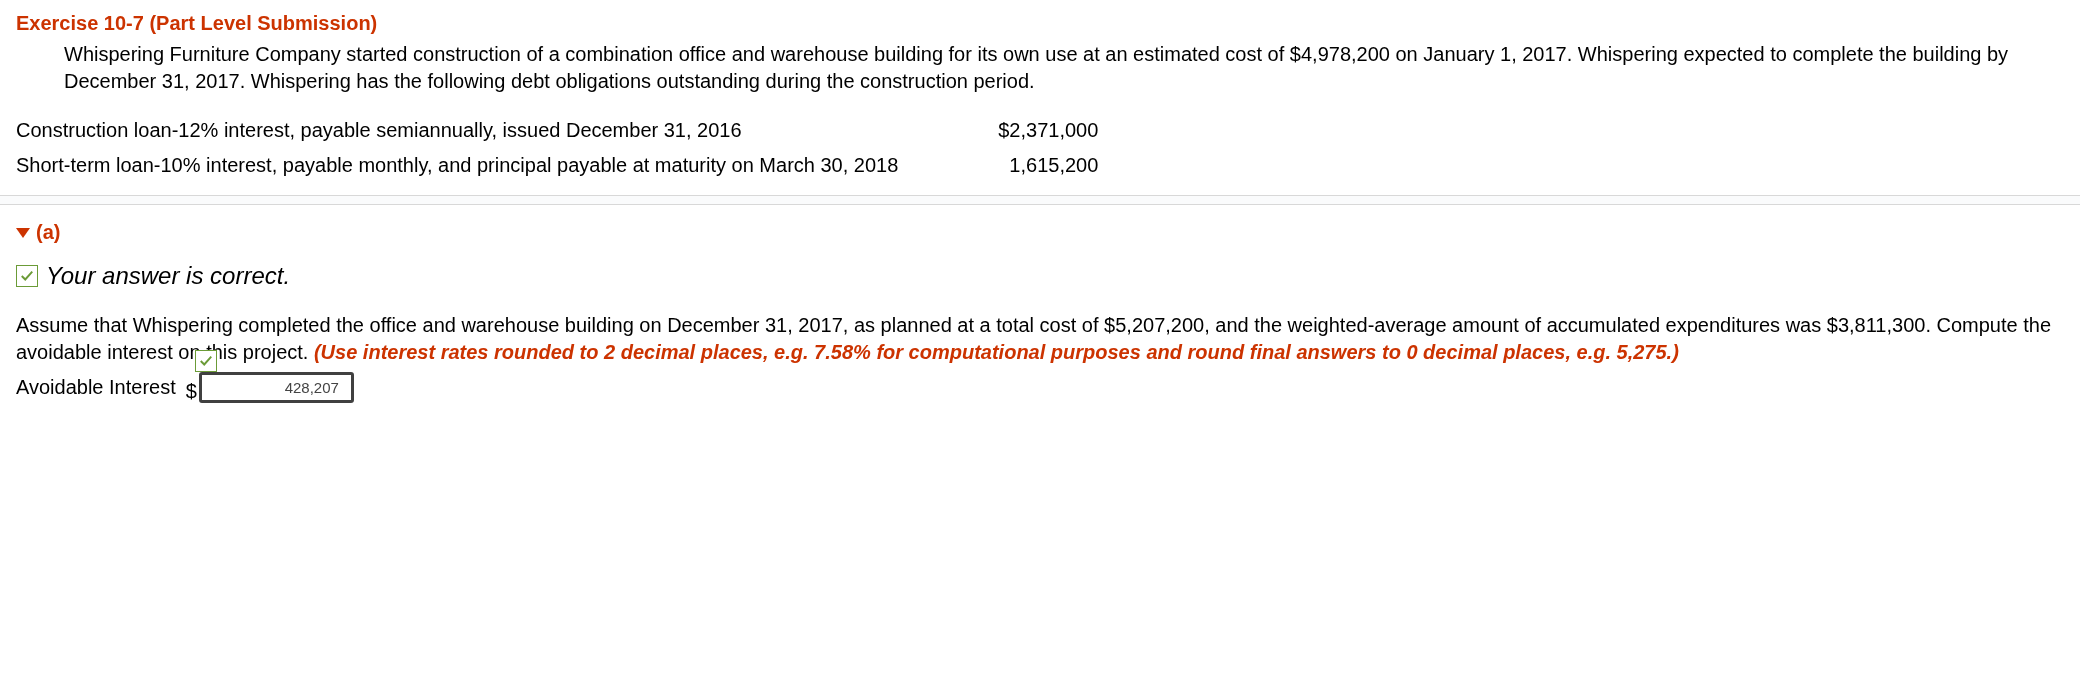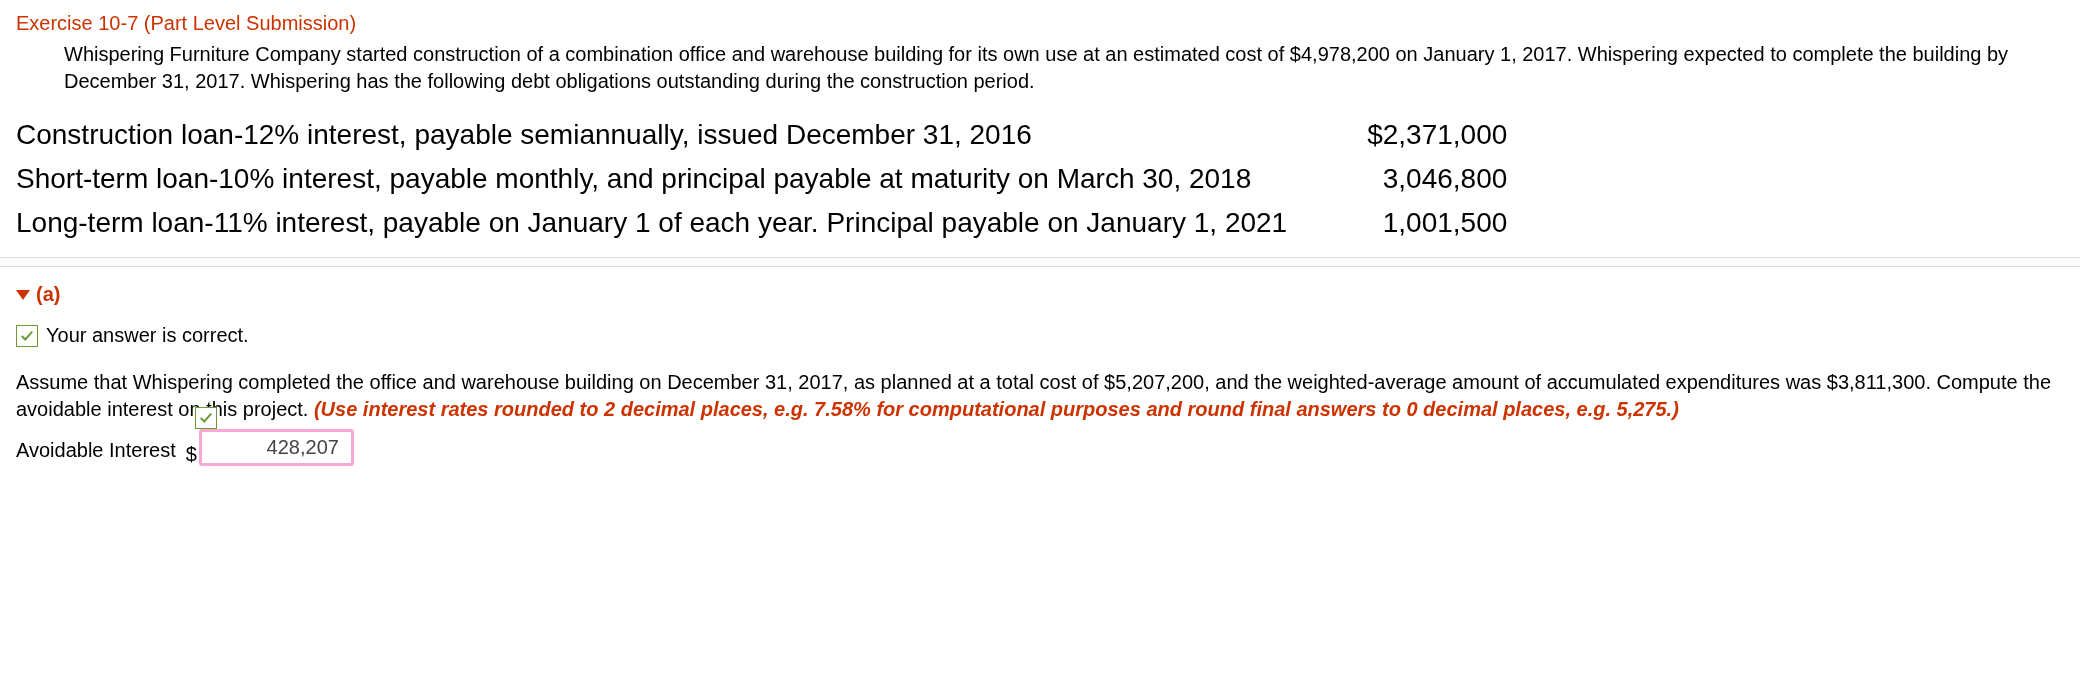--- a/index.html
+++ b/index.html
@@ -9,37 +9,37 @@
     }
     body {
       font-family: Arial, Helvetica, sans-serif;
       font-size: 20px;
       color: #000;
       background: #fff;
       padding: 12px 16px;
     }
     .exercise-title {
       color: #cc3300;
-      font-weight: normal;
+      font-weight: bold;
       font-size: 20px;
       margin-bottom: 6px;
     }
     .intro-text {
       font-size: 20px;
       line-height: 1.35;
       margin-bottom: 18px;
       margin-left: 48px;
     }
     .debt-table {
       border-collapse: collapse;
       margin-bottom: 12px;
     }
     .debt-table td {
       padding: 6px 0;
-      font-size: 28px;
+      font-size: 20px;
       vertical-align: top;
     }
     .debt-desc {
       padding-right: 80px !important;
     }
     .debt-amount {
       text-align: right;
       min-width: 120px;
     }
     .section-divider {
@@ -80,21 +80,22 @@
       align-items: center;
       justify-content: center;
       margin-right: 8px;
       background: #fff;
     }
     .checkbox-correct svg {
       width: 14px;
       height: 14px;
     }
     .correct-text {
-      font-size: 20px;
+      font-size: 24px;
+      font-style: italic;
     }
     .assume-text {
       font-size: 20px;
       line-height: 1.35;
       margin-bottom: 6px;
     }
     .instruction-bold {
       color: #cc3300;
       font-weight: bold;
       font-style: italic;
@@ -122,23 +123,23 @@
       left: -4px;
       width: 22px;
       height: 22px;
       border: 1.5px solid #6b9b37;
       background: #fff;
       display: flex;
       align-items: center;
       justify-content: center;
     }
     .answer-input {
-      border: 3px solid #f9a8d4;
+      border: 3px solid #404040;
       border-radius: 3px;
-      font-size: 20px;
+      font-size: 15px;
       padding: 4px 12px;
       width: 155px;
       text-align: right;
       font-family: Arial, Helvetica, sans-serif;
       color: #444;
       background: #fff;
     }
   </style>
 </head>
 <body>
@@ -147,25 +148,21 @@
 <div class="intro-text">Whispering Furniture Company started construction of a combination office and warehouse building for its own use at an estimated cost of $4,978,200 on January 1, 2017. Whispering expected to complete the building by December 31, 2017. Whispering has the following debt obligations outstanding during the construction period.</div>
 
 <table class="debt-table">
   <tbody>
       <tr>
     <td class="debt-desc">Construction loan-12% interest, payable semiannually, issued December 31, 2016</td>
     <td class="debt-amount">$2,371,000</td>
   </tr>
   <tr>
     <td class="debt-desc">Short-term loan-10% interest, payable monthly, and principal payable at maturity on March 30, 2018</td>
-    <td class="debt-amount">3,046,800</td>
-  </tr>
-  <tr>
-    <td class="debt-desc">Long-term loan-11% interest, payable on January 1 of each  year. Principal payable on January 1, 2021</td>
-    <td class="debt-amount">1,001,500</td>
+    <td class="debt-amount">1,615,200</td>
   </tr>
 </tbody>
   </table>
 
 <div class="section-divider"></div>
 
 <div class="part-header">
   <div class="triangle-down"></div>
   <span class="part-label">(a)</span>
 </div>

